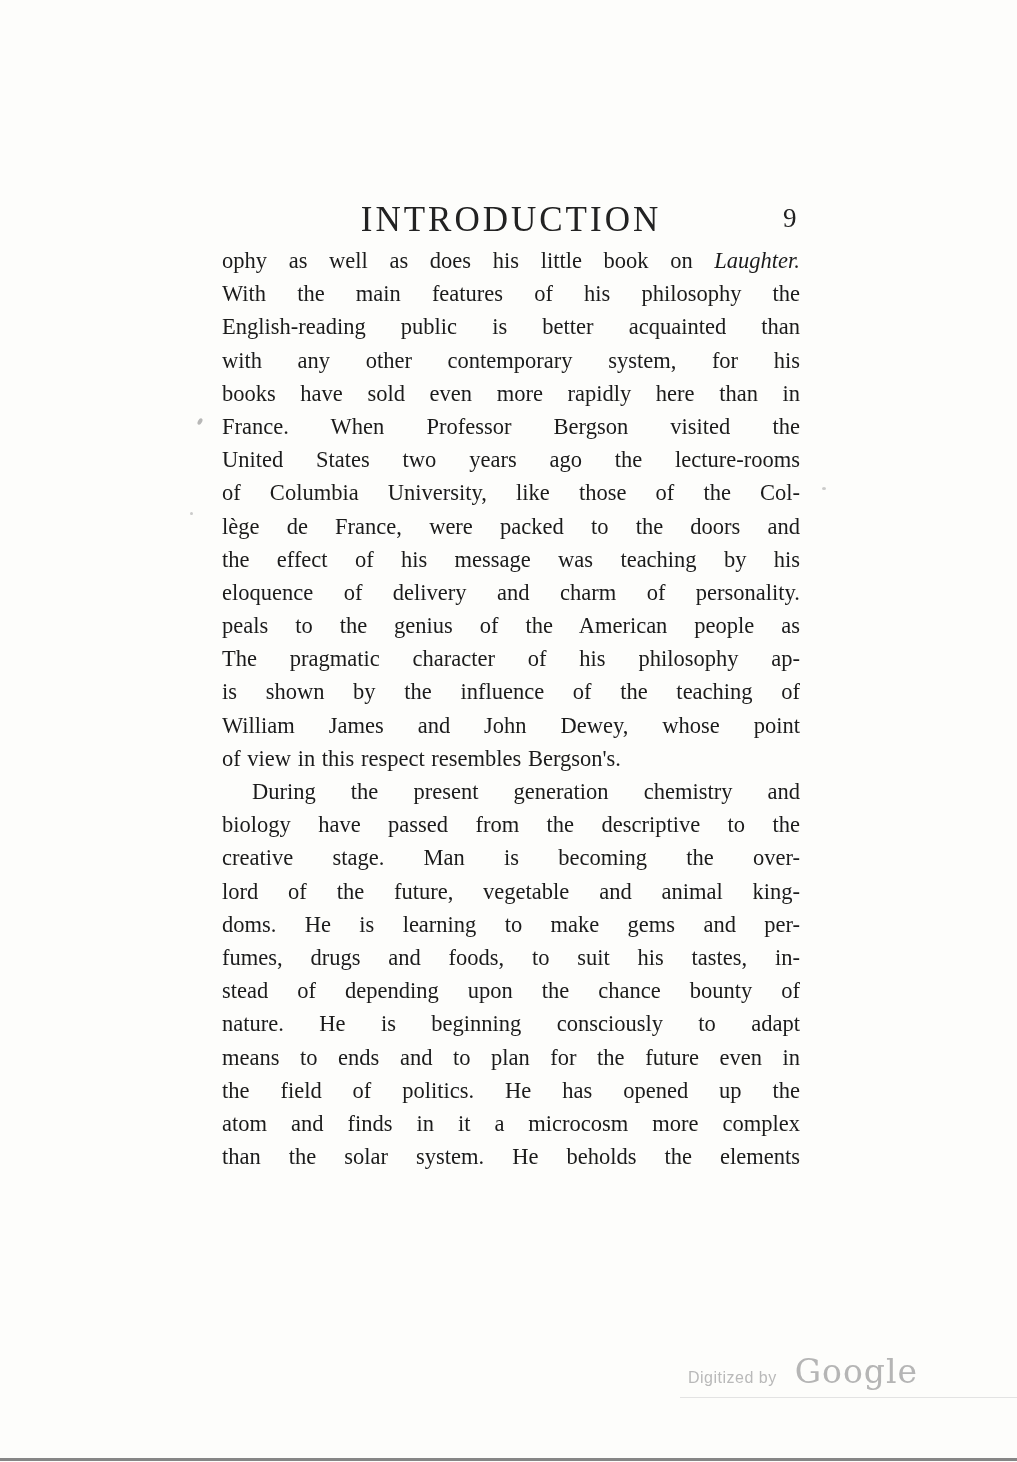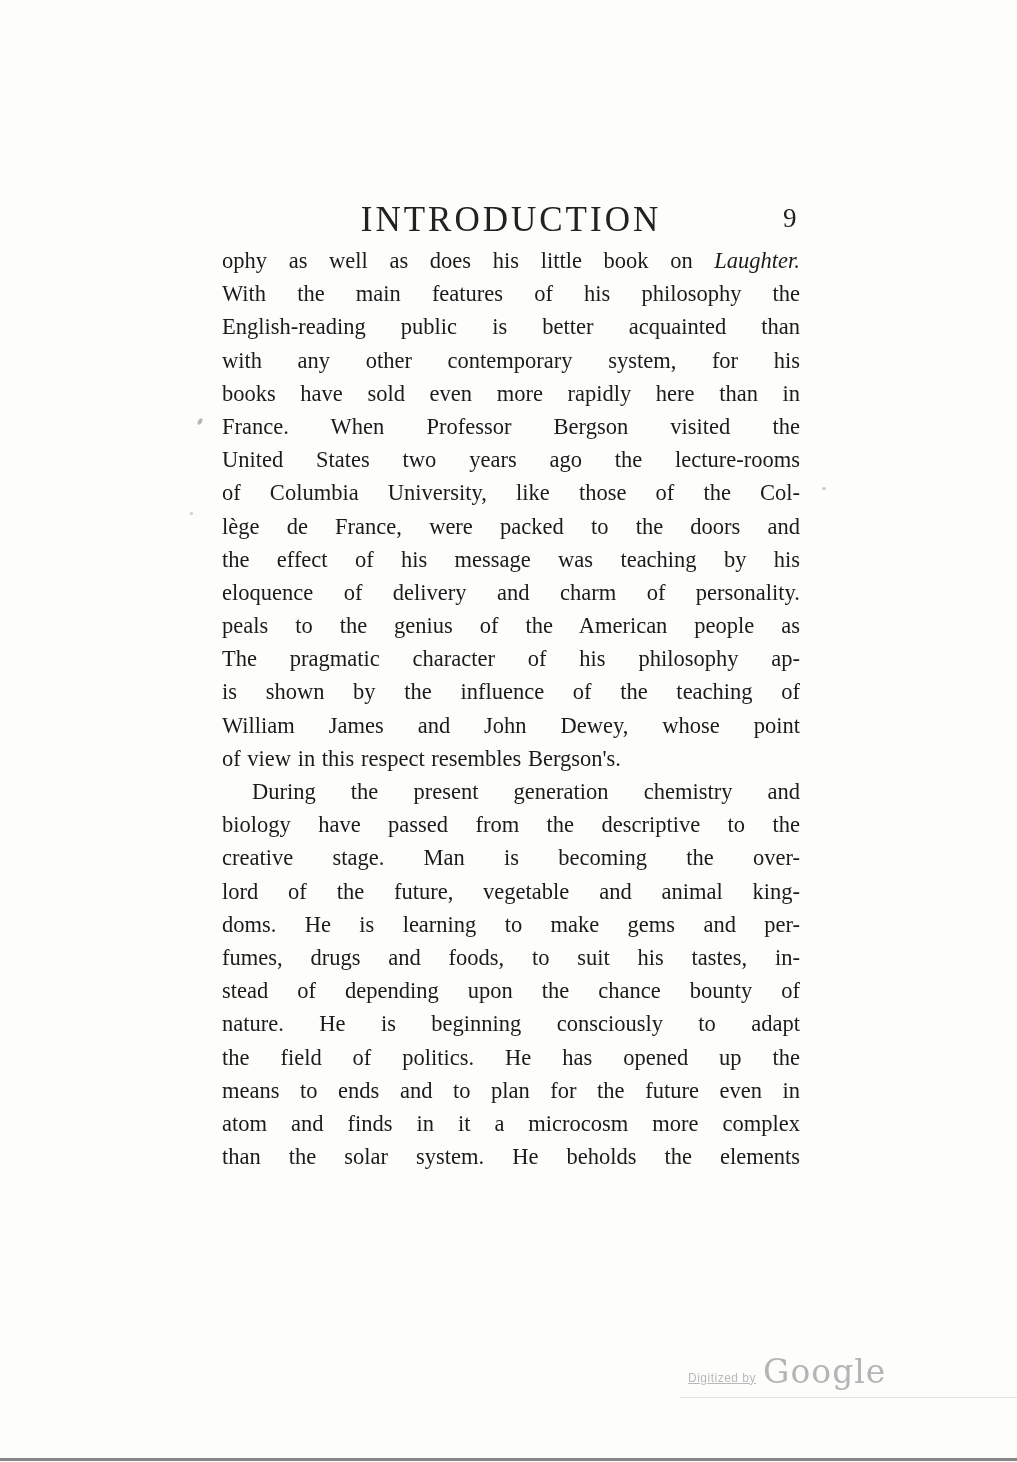--- a/index.html
+++ b/index.html
@@ -56,32 +56,32 @@
   .watermark {
     position: absolute;
     top: 1352px;
     left: 688px;
     display: flex;
     align-items: center;
     gap: 7px;
   }
   .wm-prefix {
     font-family: "Liberation Sans", sans-serif;
-    font-size: 12px;
+    font-size: 16px;
     color: #b9b9b9;
     letter-spacing: 0.5px;
     position: relative;
     top: 6px;
-    text-decoration: underline;
   }
   .wm-brand {
     font-family: "DejaVu Serif", serif;
     font-size: 33px;
     color: #b5b5b5;
     letter-spacing: 1px;
+    margin-left: 11px;
   }
   .watermark-rule {
     position: absolute;
     top: 1397px;
     left: 680px;
     width: 337px;
     height: 1px;
     background: #e3e3e3;
   }
   .page-bottom-edge {
@@ -128,22 +128,22 @@
       <div class="text-line"><span>William James and John Dewey, whose point</span></div>
       <div class="text-line no-justify"><span>of view in this respect resembles Bergson's.</span></div>
       <div class="text-line indent"><span>During the present generation chemistry and</span></div>
       <div class="text-line"><span>biology have passed from the descriptive to the</span></div>
       <div class="text-line"><span>creative stage.  Man is becoming the over-</span></div>
       <div class="text-line"><span>lord of the future, vegetable and animal king-</span></div>
       <div class="text-line"><span>doms.  He is learning to make gems and per-</span></div>
       <div class="text-line"><span>fumes, drugs and foods, to suit his tastes, in-</span></div>
       <div class="text-line"><span>stead of depending upon the chance bounty of</span></div>
       <div class="text-line"><span>nature.  He is beginning consciously to adapt</span></div>
+      <div class="text-line"><span>means to ends and to plan for the future even in</span></div>
       <div class="text-line"><span>the field of politics.  He has opened up the</span></div>
-      <div class="text-line"><span>means to ends and to plan for the future even in</span></div>
       <div class="text-line"><span>atom and finds in it a microcosm more complex</span></div>
       <div class="text-line"><span>than the solar system.  He beholds the elements</span></div>
     </div>
 
   <div class="scan-artifact artifact-1"></div>
   <div class="scan-artifact artifact-2"></div>
   <div class="scan-artifact artifact-3"></div>
 
   <div class="watermark">
     <span class="wm-prefix">Digitized by</span>

